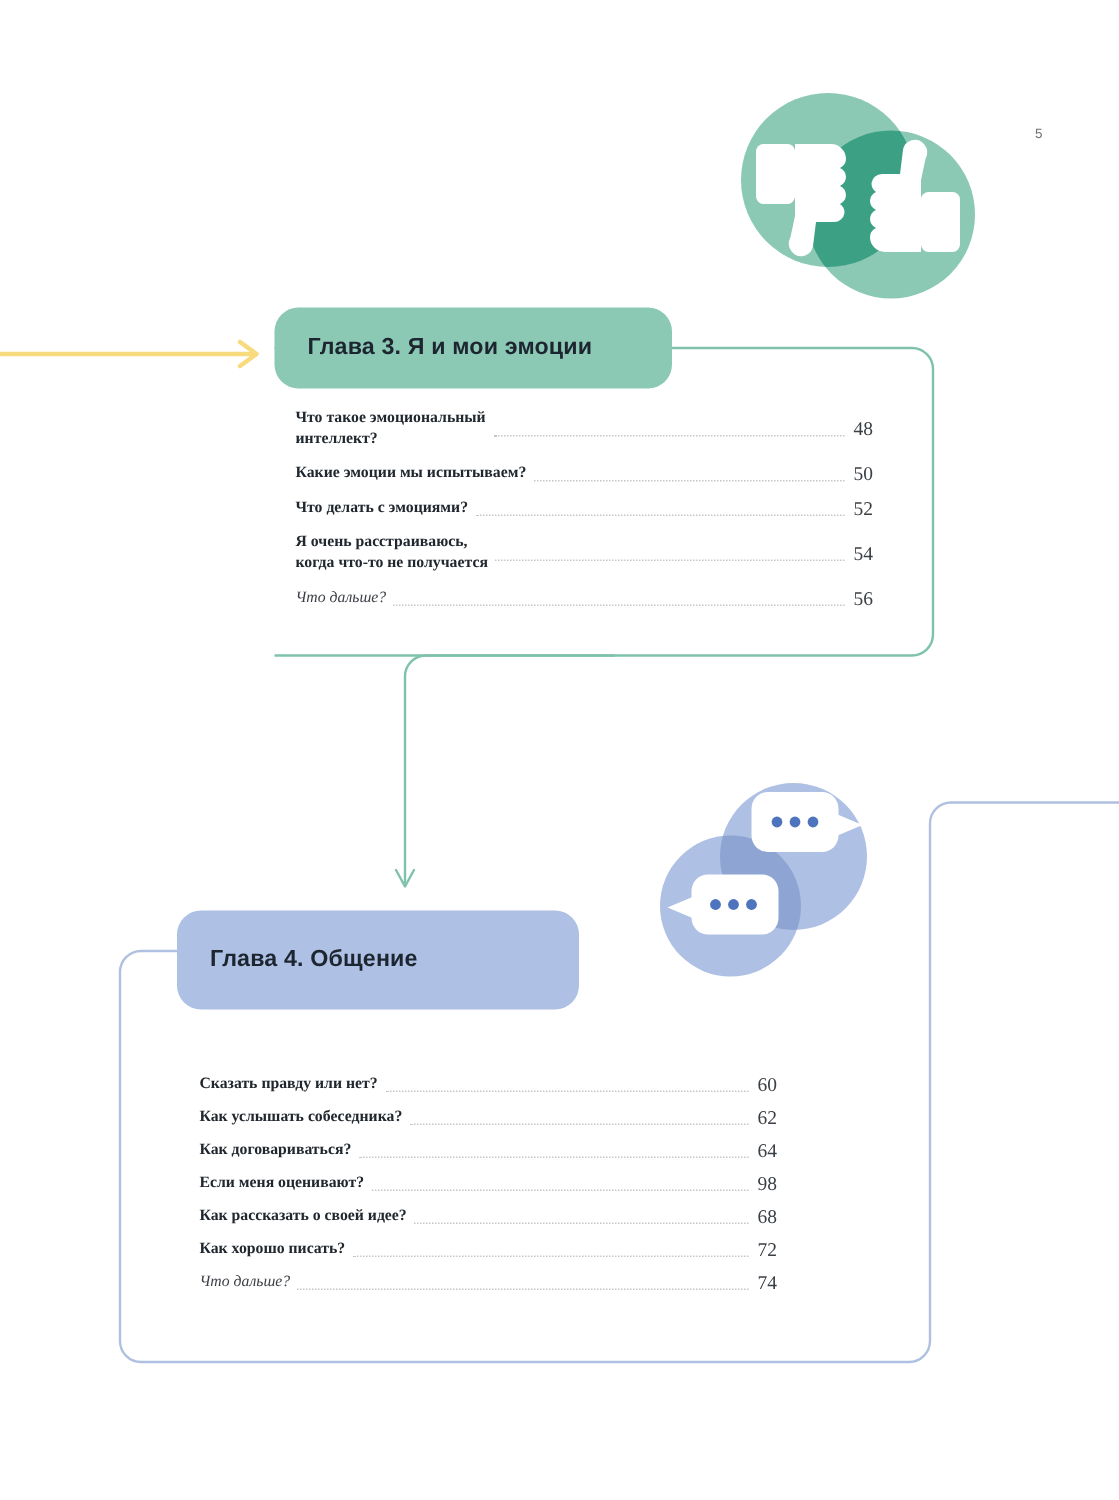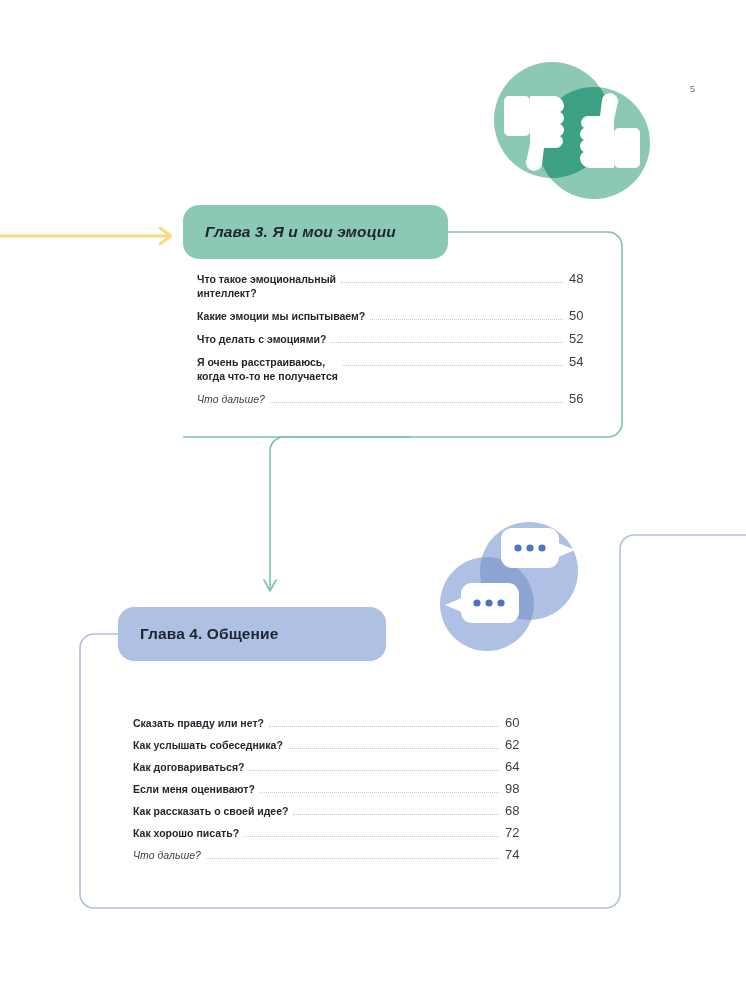--- a/index.html
+++ b/index.html
@@ -54,43 +54,43 @@
     letter-spacing: .1px;
     white-space: nowrap;
   }
   #pill-ch3 {
     left: 183px;
     top: 205px;
     width: 265px;
     height: 54px;
     padding-left: 22px;
     background: #8CC9B4;
-    font-style: italic;
   }
   #pill-ch4 {
     left: 118px;
     top: 607px;
     width: 268px;
-    height: 54px;
+    height: 66px;
     padding-left: 22px;
     background: #AEC0E3;
   }
 
   
   .toc {
     position: absolute;
     z-index: 6;
   }
   #toc-ch3 { left: 197px; top: 272px; width: 400px; }
   #toc-ch4 { left: 133px; top: 716px; width: 400px; }
 
   .toc-row {
     display: flex;
-    align-items: flex-start;
+    align-items: center;
     width: 100%;
+    font-family: Liberation Serif, serif;
   }
   #toc-ch3 .toc-row { margin-bottom: 9px; }
   #toc-ch4 .toc-row { margin-bottom: 8px; }
 
   .toc-title {
     font-size: 10.5px;
     font-weight: bold;
     color: #20272e;
     line-height: 14px;
     white-space: pre-line;

